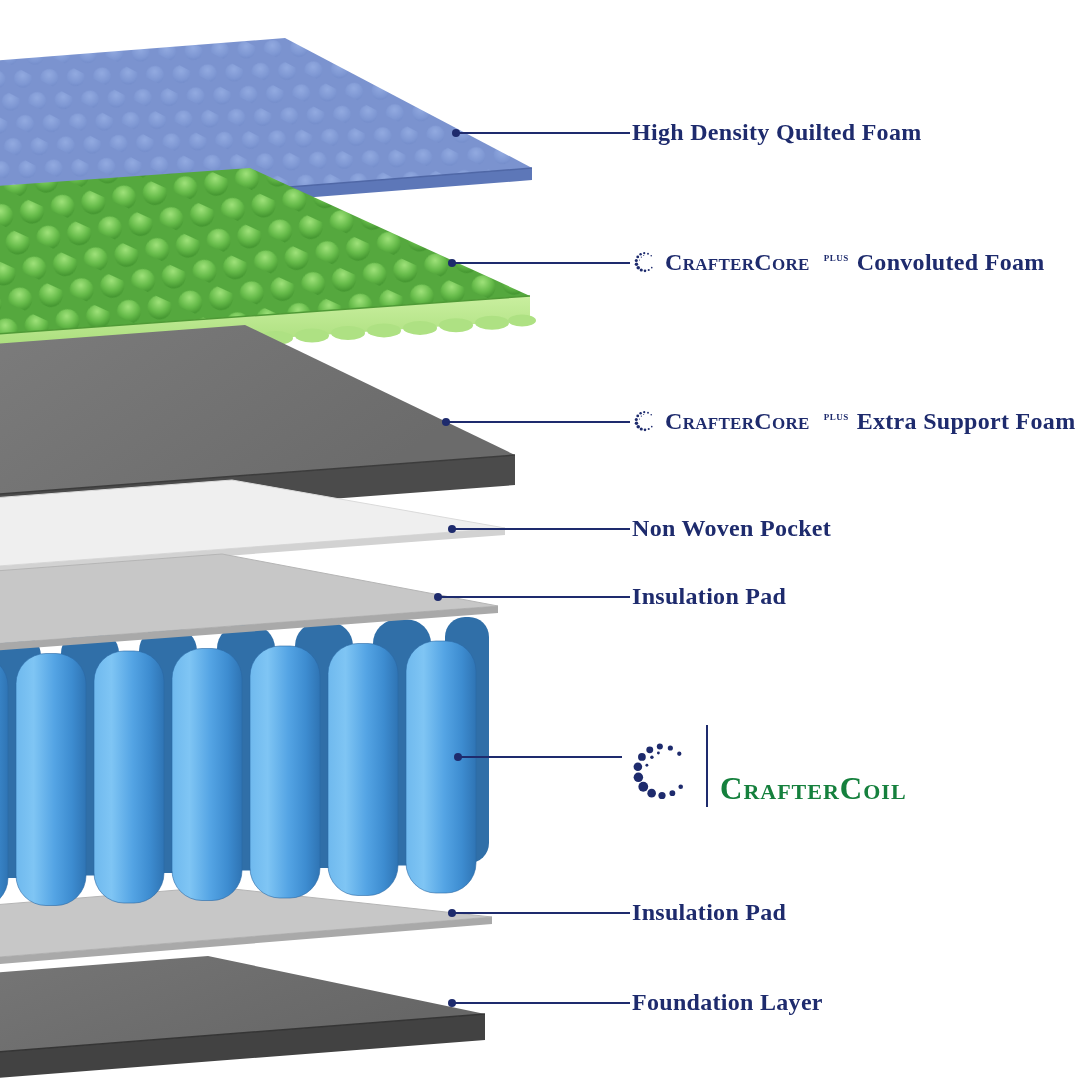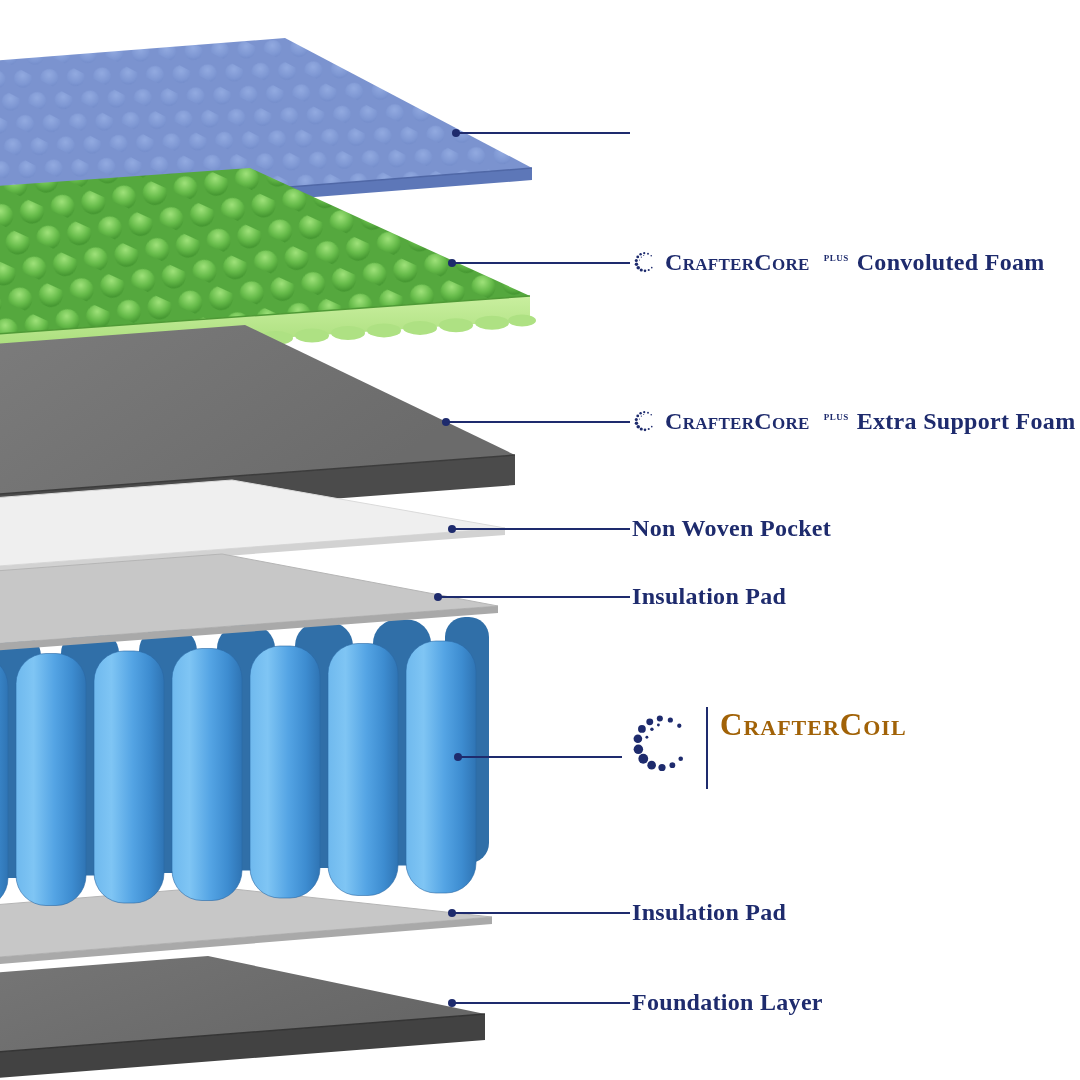--- a/index.html
+++ b/index.html
@@ -23,22 +23,22 @@
   .brand-row{gap:7px;}
   .sc{font-variant:small-caps;}
   .brand{display:flex;align-items:baseline;}
   .brand sup{font-size:9px;font-weight:bold;text-transform:uppercase;letter-spacing:.5px;
     position:relative;top:-9px;margin-left:14px;}
   .logo-sm{width:26px;height:26px;color:#1e2b6d;flex:0 0 auto;}
   .after-brand{margin-left:1px;}
 
   
   .coil-label{
-    position:absolute;left:626px;top:707px;height:100px;display:flex;align-items:flex-start;
-    color:#a16207;z-index:6;
+    position:absolute;left:626px;top:707px;height:100px;display:flex;align-items:flex-end;
+    color:#15803d;z-index:6;
   }
   .logo-lg{width:72px;height:72px;color:#1e2b6d;flex:0 0 auto;}
   .coil-divider{width:2px;height:82px;background:#1e2b6d;margin:0 12px 0 8px;}
   .coil-text{display:flex;flex-direction:column;justify-content:center;line-height:1.15;}
   .coil-line{font-size:31px;font-weight:bold;letter-spacing:1px;white-space:nowrap;}
 </style>
 </head>
 <body>
 
 <div class="stage">
@@ -207,20 +207,23 @@
   <div class="leader" style="left:458px;top:756px;width:164px">
       <span class="dot"></span>
     </div>
   <div class="leader" style="left:452px;top:912px;width:178px">
       <span class="dot"></span>
     </div>
   <div class="leader" style="left:452px;top:1002px;width:178px">
       <span class="dot"></span>
     </div>
 
+  <div class="label" style="top:117px">
+    <span>High Density Quilted Foam</span>
+  </div>
 
   <div class="label brand-row" style="top:247px">
     <svg class="logo-sm" viewBox="0 0 100 100">
         <use href="#logo-c"></use>
       </svg>
     <span class="brand">
         <span class="sc">CrafterCore</span>
         <sup>Plus</sup>
       </span>
     <span class="after-brand">Convoluted Foam</span>

